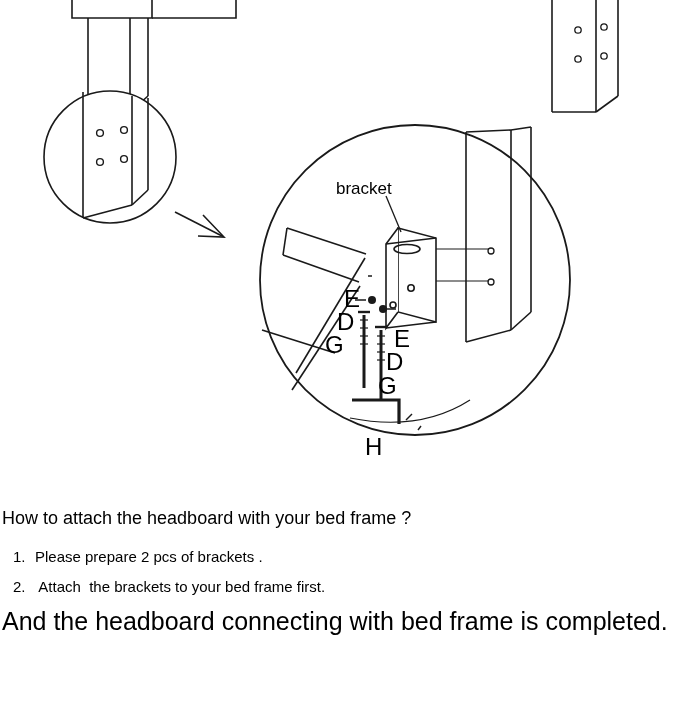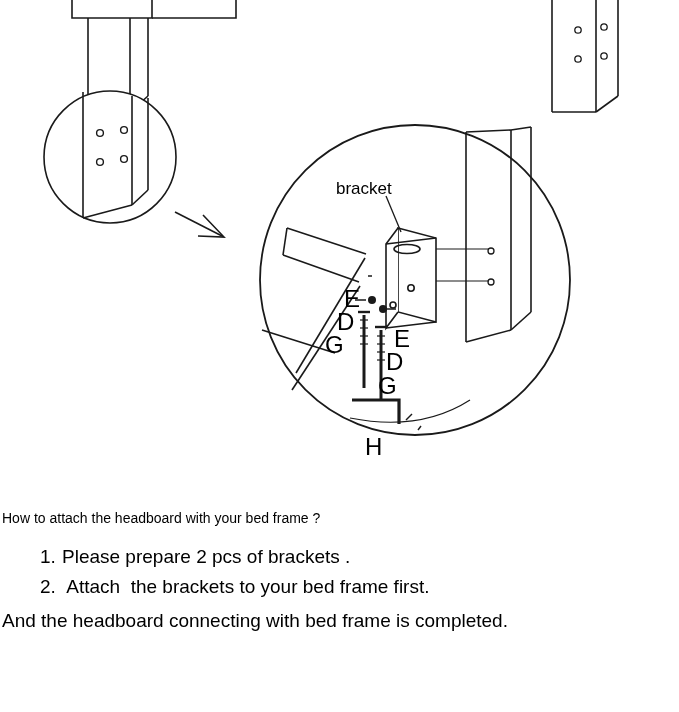--- a/index.html
+++ b/index.html
@@ -30,42 +30,42 @@
     fill: #000000;
   }
   #text-area {
     position: absolute;
     left: 0;
     top: 505px;
     width: 679px;
     padding: 0;
   }
   .question-line {
-    font-size: 14px;
+    font-size: 18px;
     line-height: 26px;
     margin: 0 0 11px 2px;
     white-space: pre;
   }
   ol.steps {
     list-style: none;
     margin: 0;
     padding: 0;
   }
   ol.steps li {
-    font-size: 19px;
+    font-size: 15px;
     line-height: 30px;
-    margin: 0 0 0 40px;
+    margin: 0 0 0 13px;
     white-space: pre;
   }
   .step-num {
     display: inline-block;
     width: 22px;
   }
   .closing-line {
-    font-size: 19px;
+    font-size: 25px;
     line-height: 26px;
     margin: 6px 0 0 2px;
     white-space: pre;
   }
 </style>
 </head>
 <body>
 
 <div id="diagram-area">
   <svg id="diagram-svg" width="679" height="500" viewBox="0 0 679 500">

